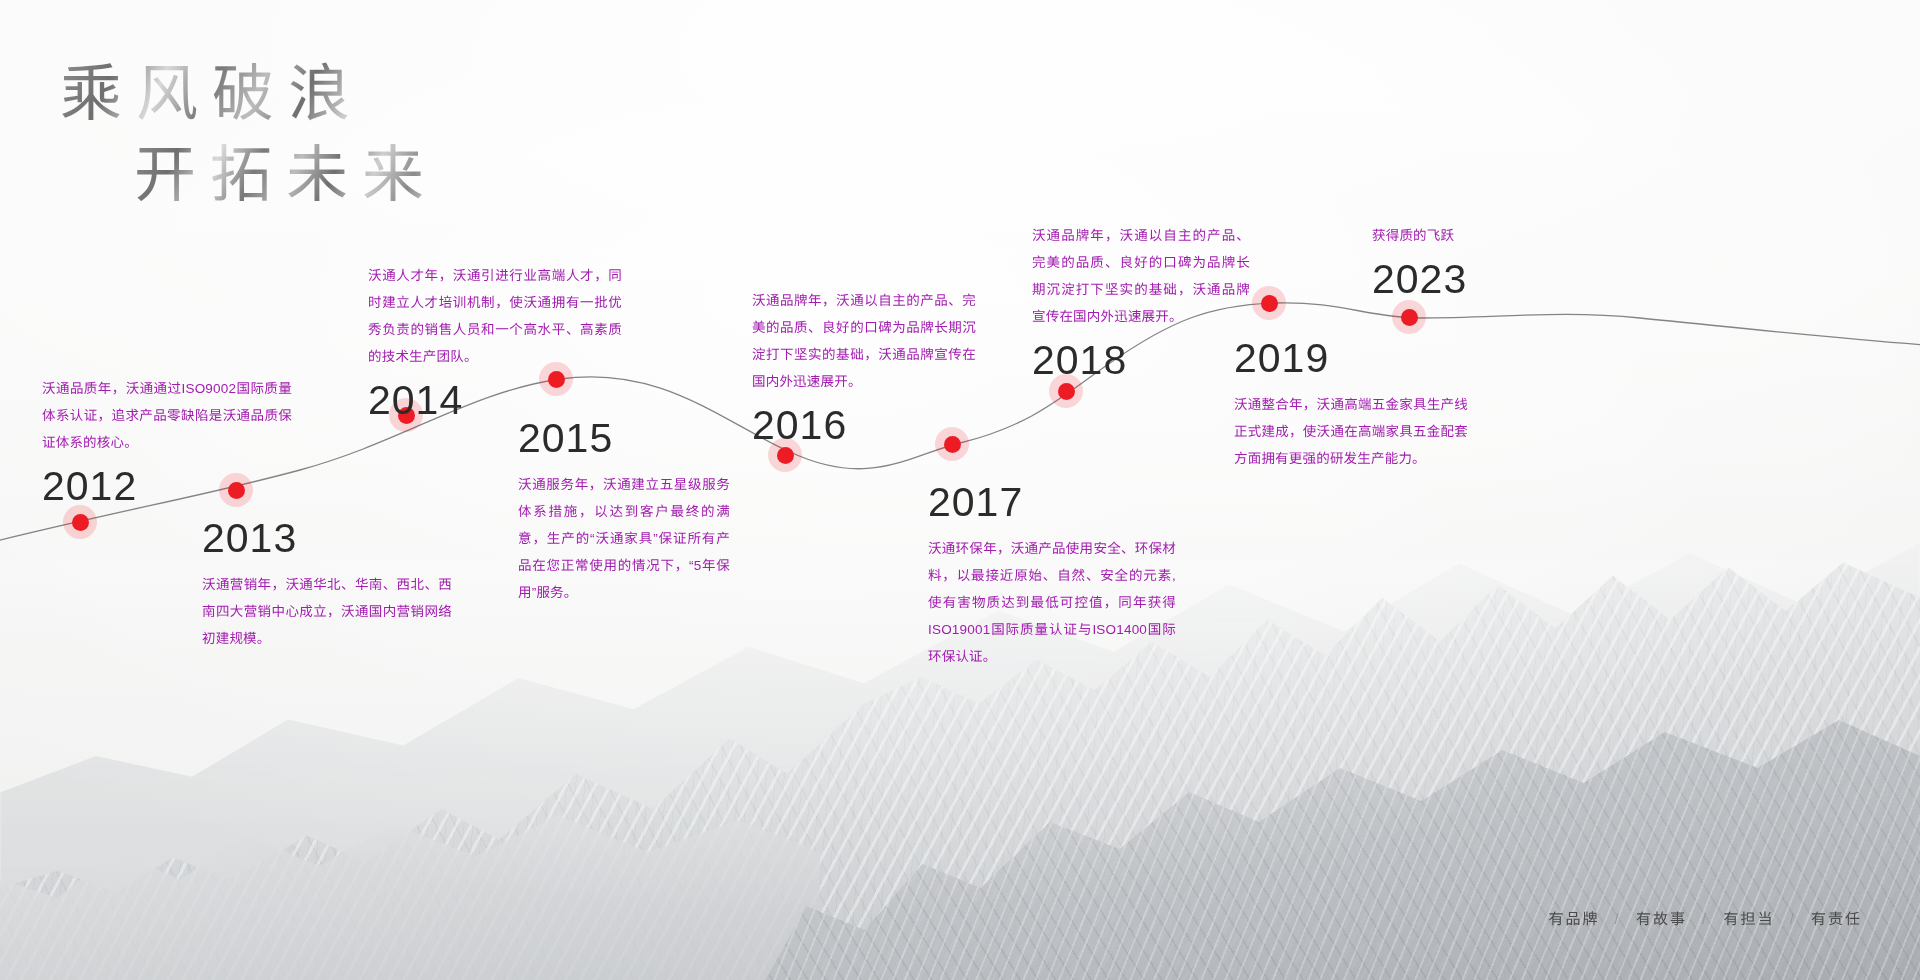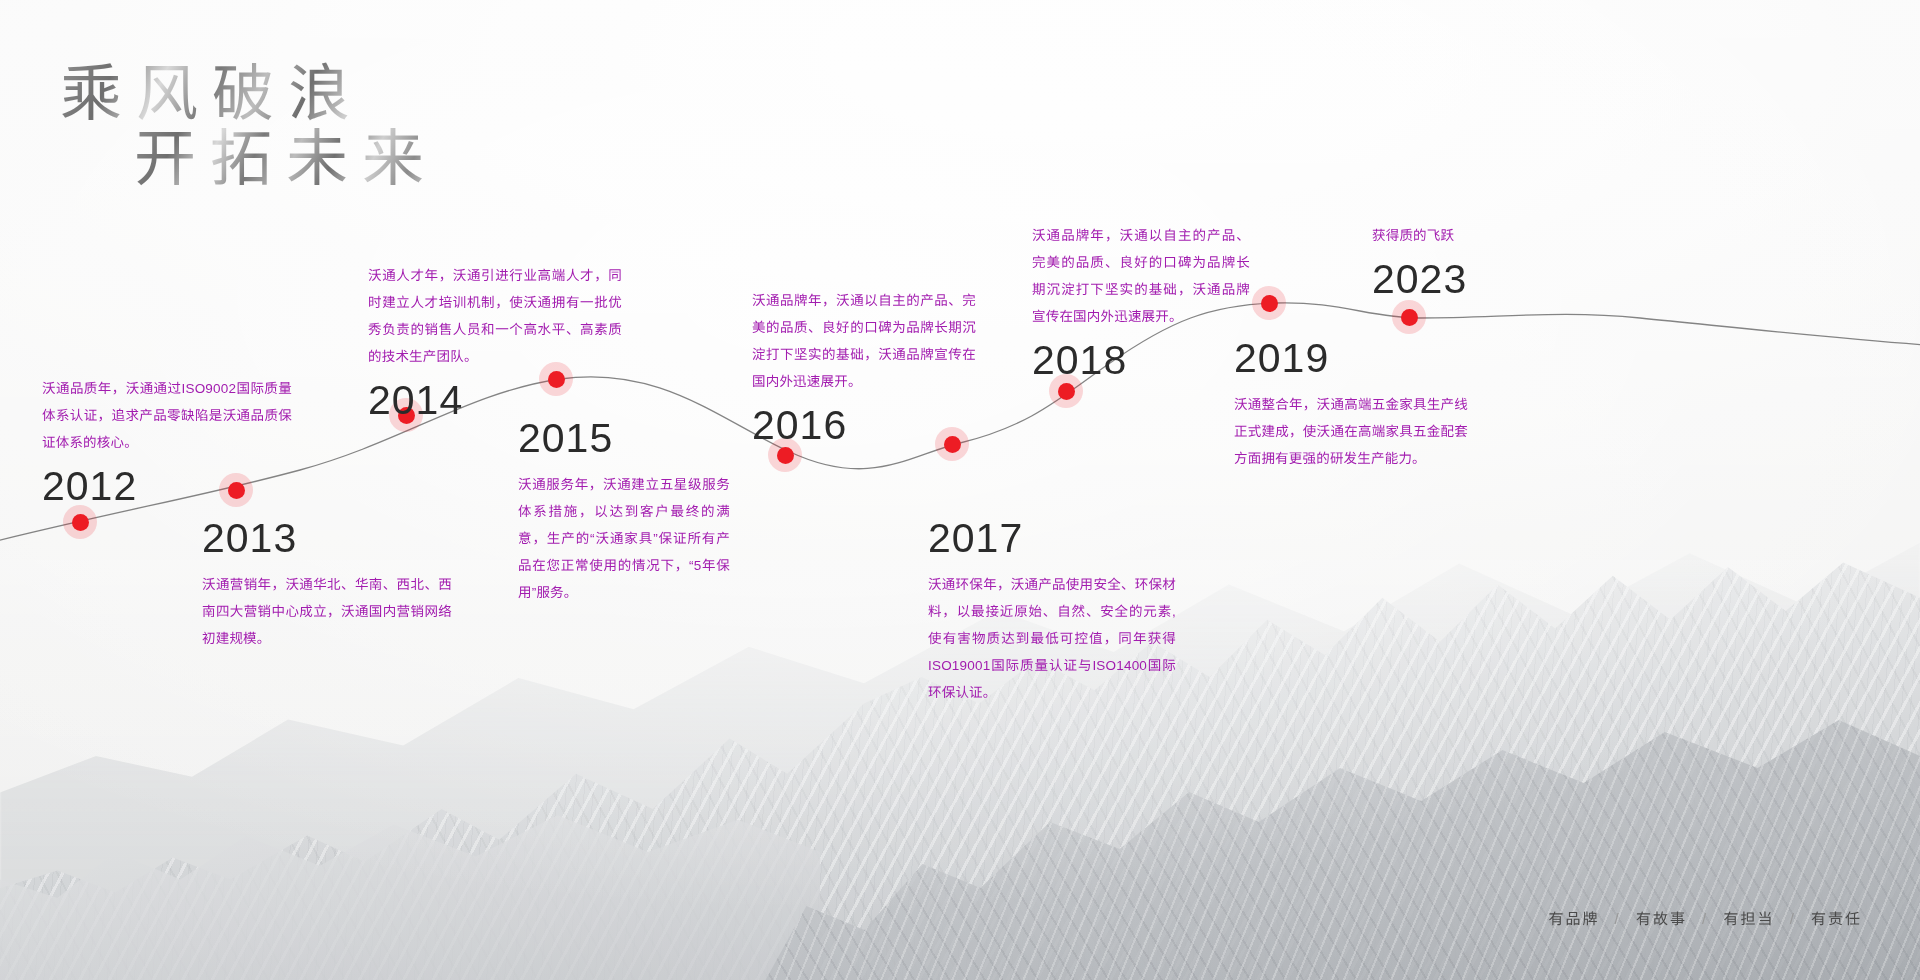--- a/index.html
+++ b/index.html
@@ -90,21 +90,21 @@
   
   .headline{position:absolute;left:60px;top:62px;z-index:40;}
   .hl-line{
     font-family:"Liberation Serif","DejaVu Serif",serif;
     font-size:62px;font-weight:400;line-height:1.05;
     letter-spacing:14px;white-space:nowrap;
     background:linear-gradient(115deg,#8c8c8c 0%,#6e6e6e 14%,#d9d9d9 27%,#787878 40%,#bdbdbd 52%,#6f6f6f 64%,#cfcfcf 76%,#8a8a8a 88%,#e2e2e2 100%);
     -webkit-background-clip:text;background-clip:text;
     color:transparent;-webkit-text-fill-color:transparent;
   }
-  .hl-line2{margin-left:74px;}
+  .hl-line2{margin-left:74px;margin-top:16px;}
 
   
   #curve{position:absolute;left:0;top:0;width:1920px;height:980px;z-index:20;pointer-events:none;}
 
   
   .node{position:absolute;z-index:30;}
   .dot{
     position:absolute;width:34px;height:34px;border-radius:50%;
     background:rgba(235,26,33,.17);
     display:flex;align-items:center;justify-content:center;
@@ -206,21 +206,21 @@
   <div class="dot" style="left:785px;top:455px;"></div>
 </div>
 <div class="block blk-above" style="left:752px;top:287px;width:224px;">
   <div class="desc">沃通品牌年，沃通以自主的产品、完美的品质、良好的口碑为品牌长期沉淀打下坚实的基础，沃通品牌宣传在国内外迅速展开。</div>
   <div class="yr">2016</div>
 </div>
 
 <div class="node">
   <div class="dot" style="left:952px;top:444px;"></div>
 </div>
-<div class="block blk-below" style="left:928px;top:482px;width:248px;margin-top:36px;">
+<div class="block blk-below" style="left:928px;top:482px;width:248px;">
   <div class="yr">2017</div>
   <div class="desc">沃通环保年，沃通产品使用安全、环保材料，以最接近原始、自然、安全的元素,使有害物质达到最低可控值，同年获得ISO19001国际质量认证与ISO1400国际环保认证。</div>
 </div>
 
 <div class="node">
   <div class="dot" style="left:1066px;top:391px;"></div>
 </div>
 <div class="block blk-above" style="left:1032px;top:222px;width:218px;">
   <div class="desc">沃通品牌年，沃通以自主的产品、完美的品质、良好的口碑为品牌长期沉淀打下坚实的基础，沃通品牌宣传在国内外迅速展开。</div>
   <div class="yr">2018</div>

